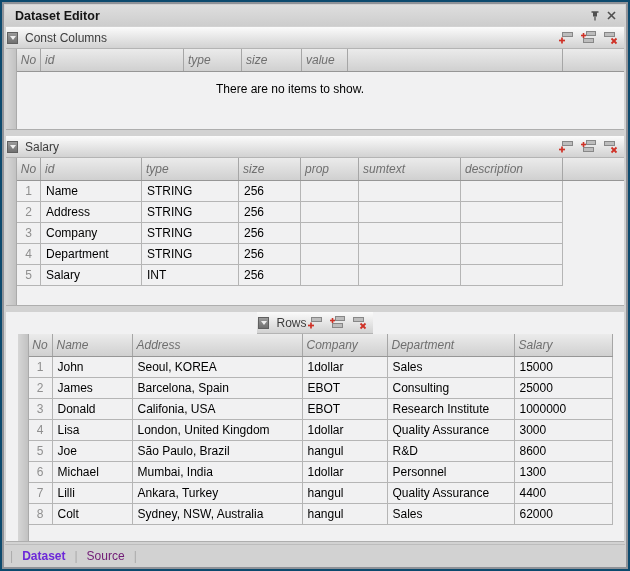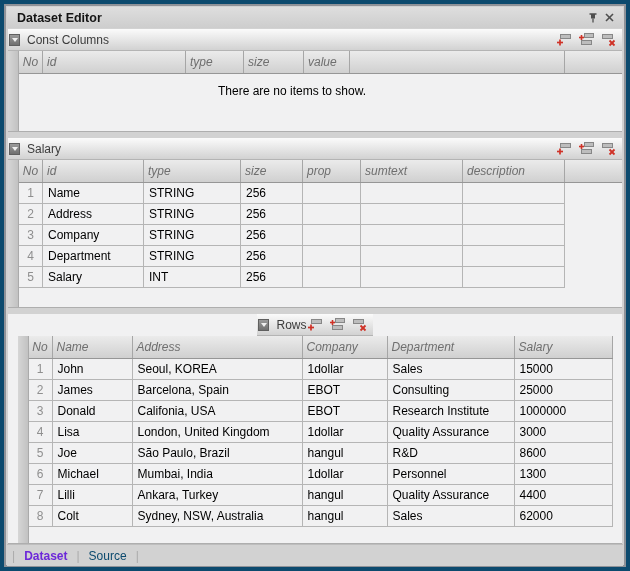--- a/index.html
+++ b/index.html
@@ -2,21 +2,21 @@
 <html><head>
 <meta charset="utf-8">
 <style>
   html,body{margin:0;padding:0;background:#ffffff;}
   *{box-sizing:border-box;}
   body{font-family:"Liberation Sans", sans-serif;}
 
   .window{
     position:relative;
     width:630px;height:571px;
-    border:4px solid #0c4a6e;
+    border:2px solid #0c4a6e;
     background:#d2d2d2;
     box-shadow: inset 0 0 0 2px #8f9298;
     padding:3px;
     display:flex;flex-direction:column;
   }
 
   
   .titlebar{
     height:21px;flex:0 0 21px;
     display:flex;align-items:center;
@@ -112,21 +112,21 @@
   .tabbar{
     margin-top:auto;
     height:22px;flex:0 0 22px;
     display:flex;align-items:center;
     border-top:1px solid #bdbdbd;
     background:#d2d2d2;
     padding-left:5px;gap:7px;
     font-size:12px;
   }
   .tab-sep{color:#ababab;}
-  .tab{color:#0c4a6e;cursor:default;padding:0 2px;}
+  .tab{color:#701a75;cursor:default;padding:0 2px;}
   .tab.active{color:#6d28d9;font-weight:bold;}
 </style>
 </head>
 <body>
 
 <div class="window">
 
   <div class="titlebar">
     <span class="title">Dataset Editor</span>
     <span class="tb-btn">

